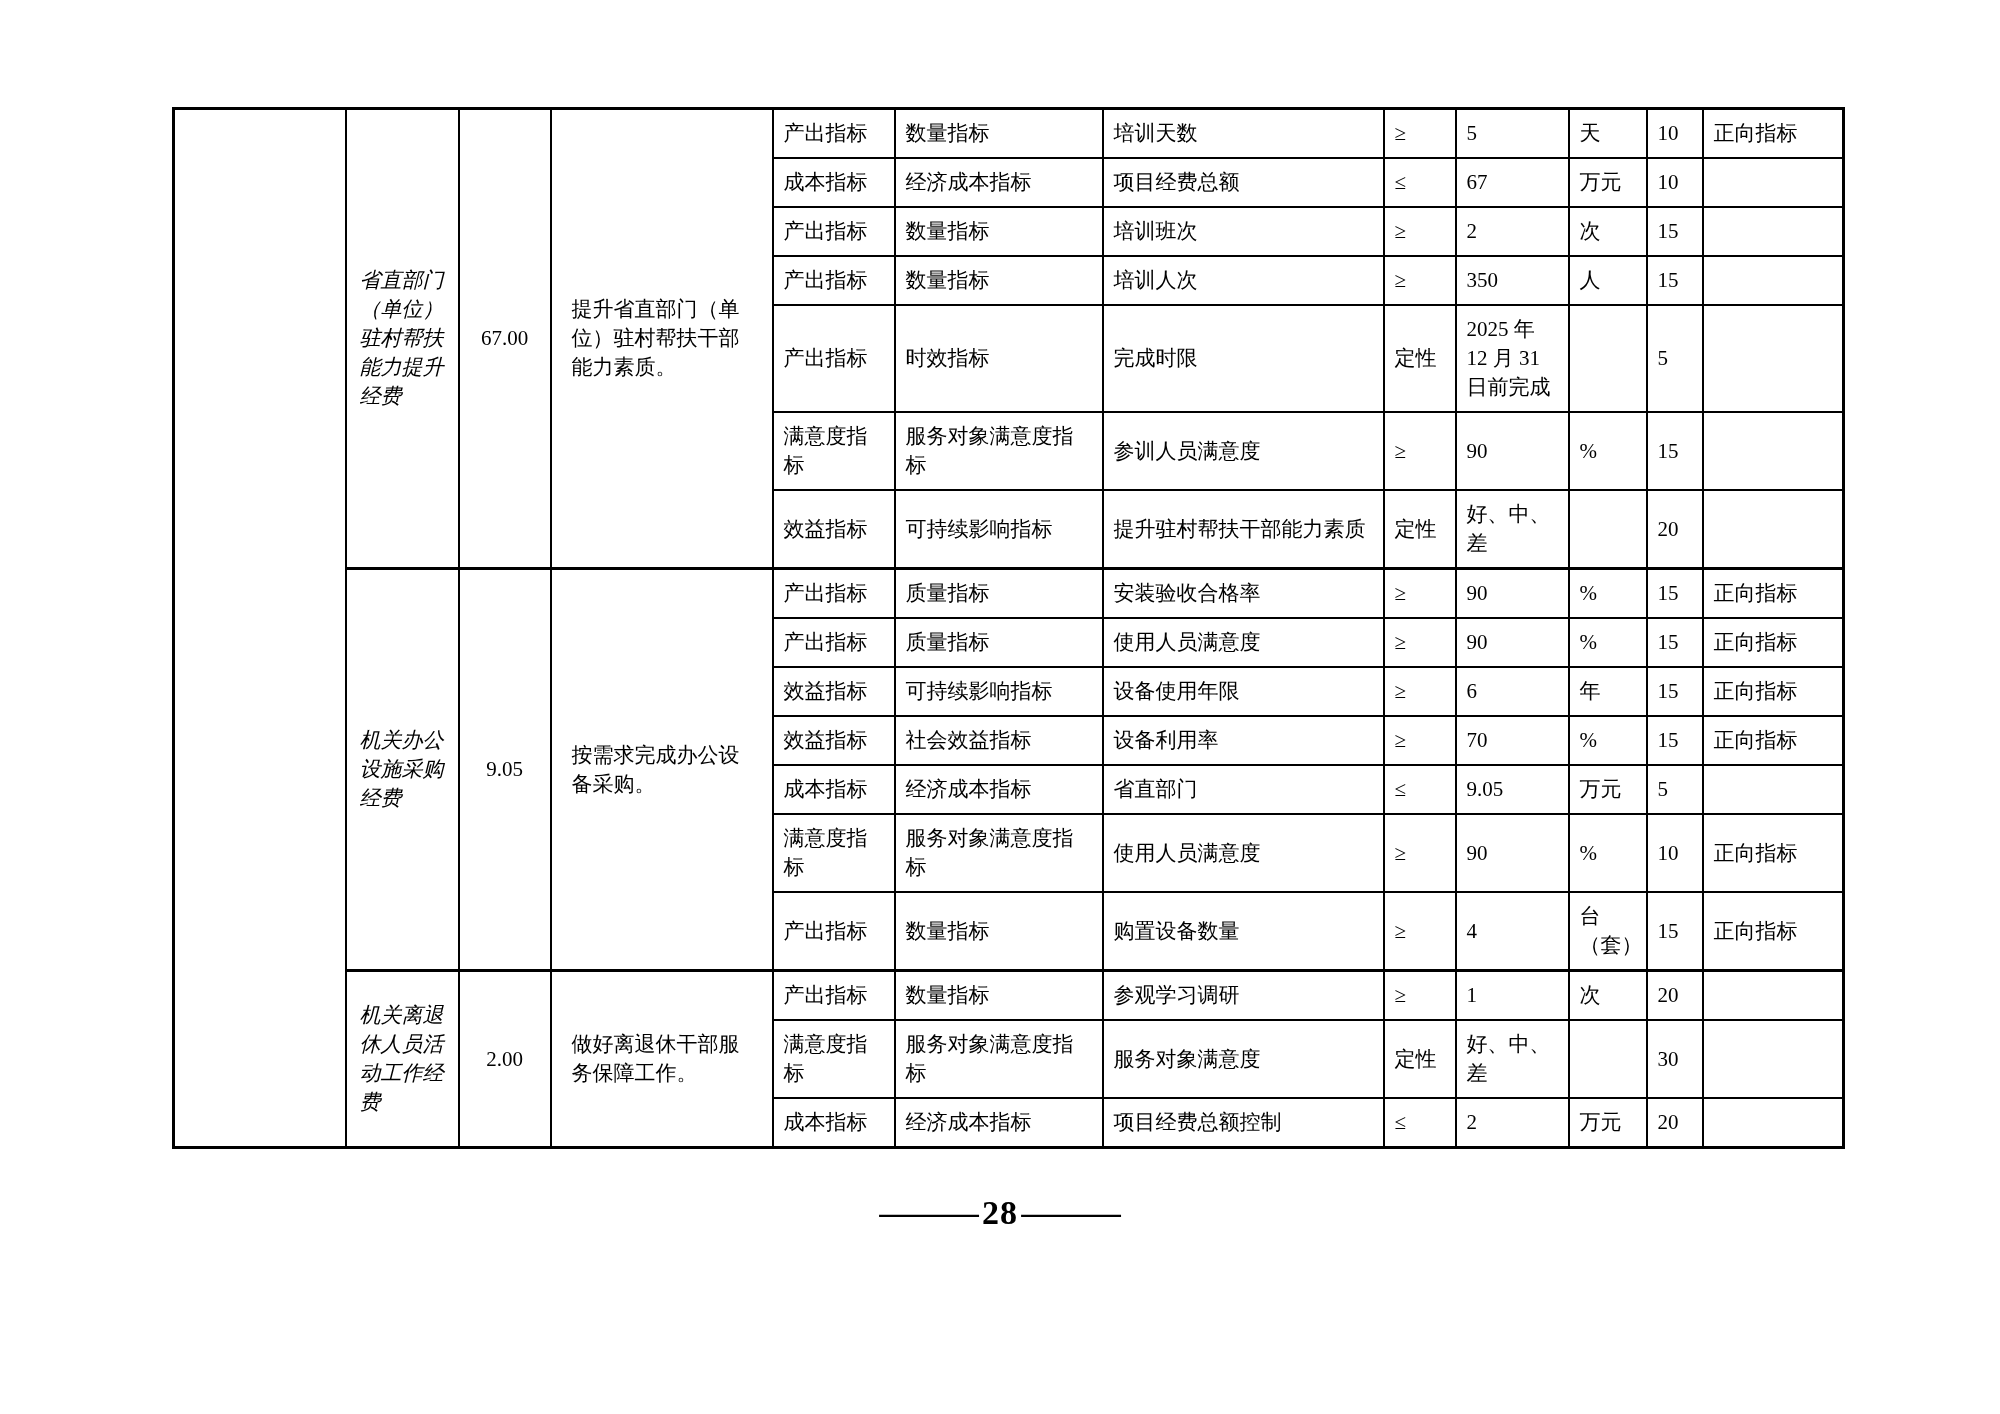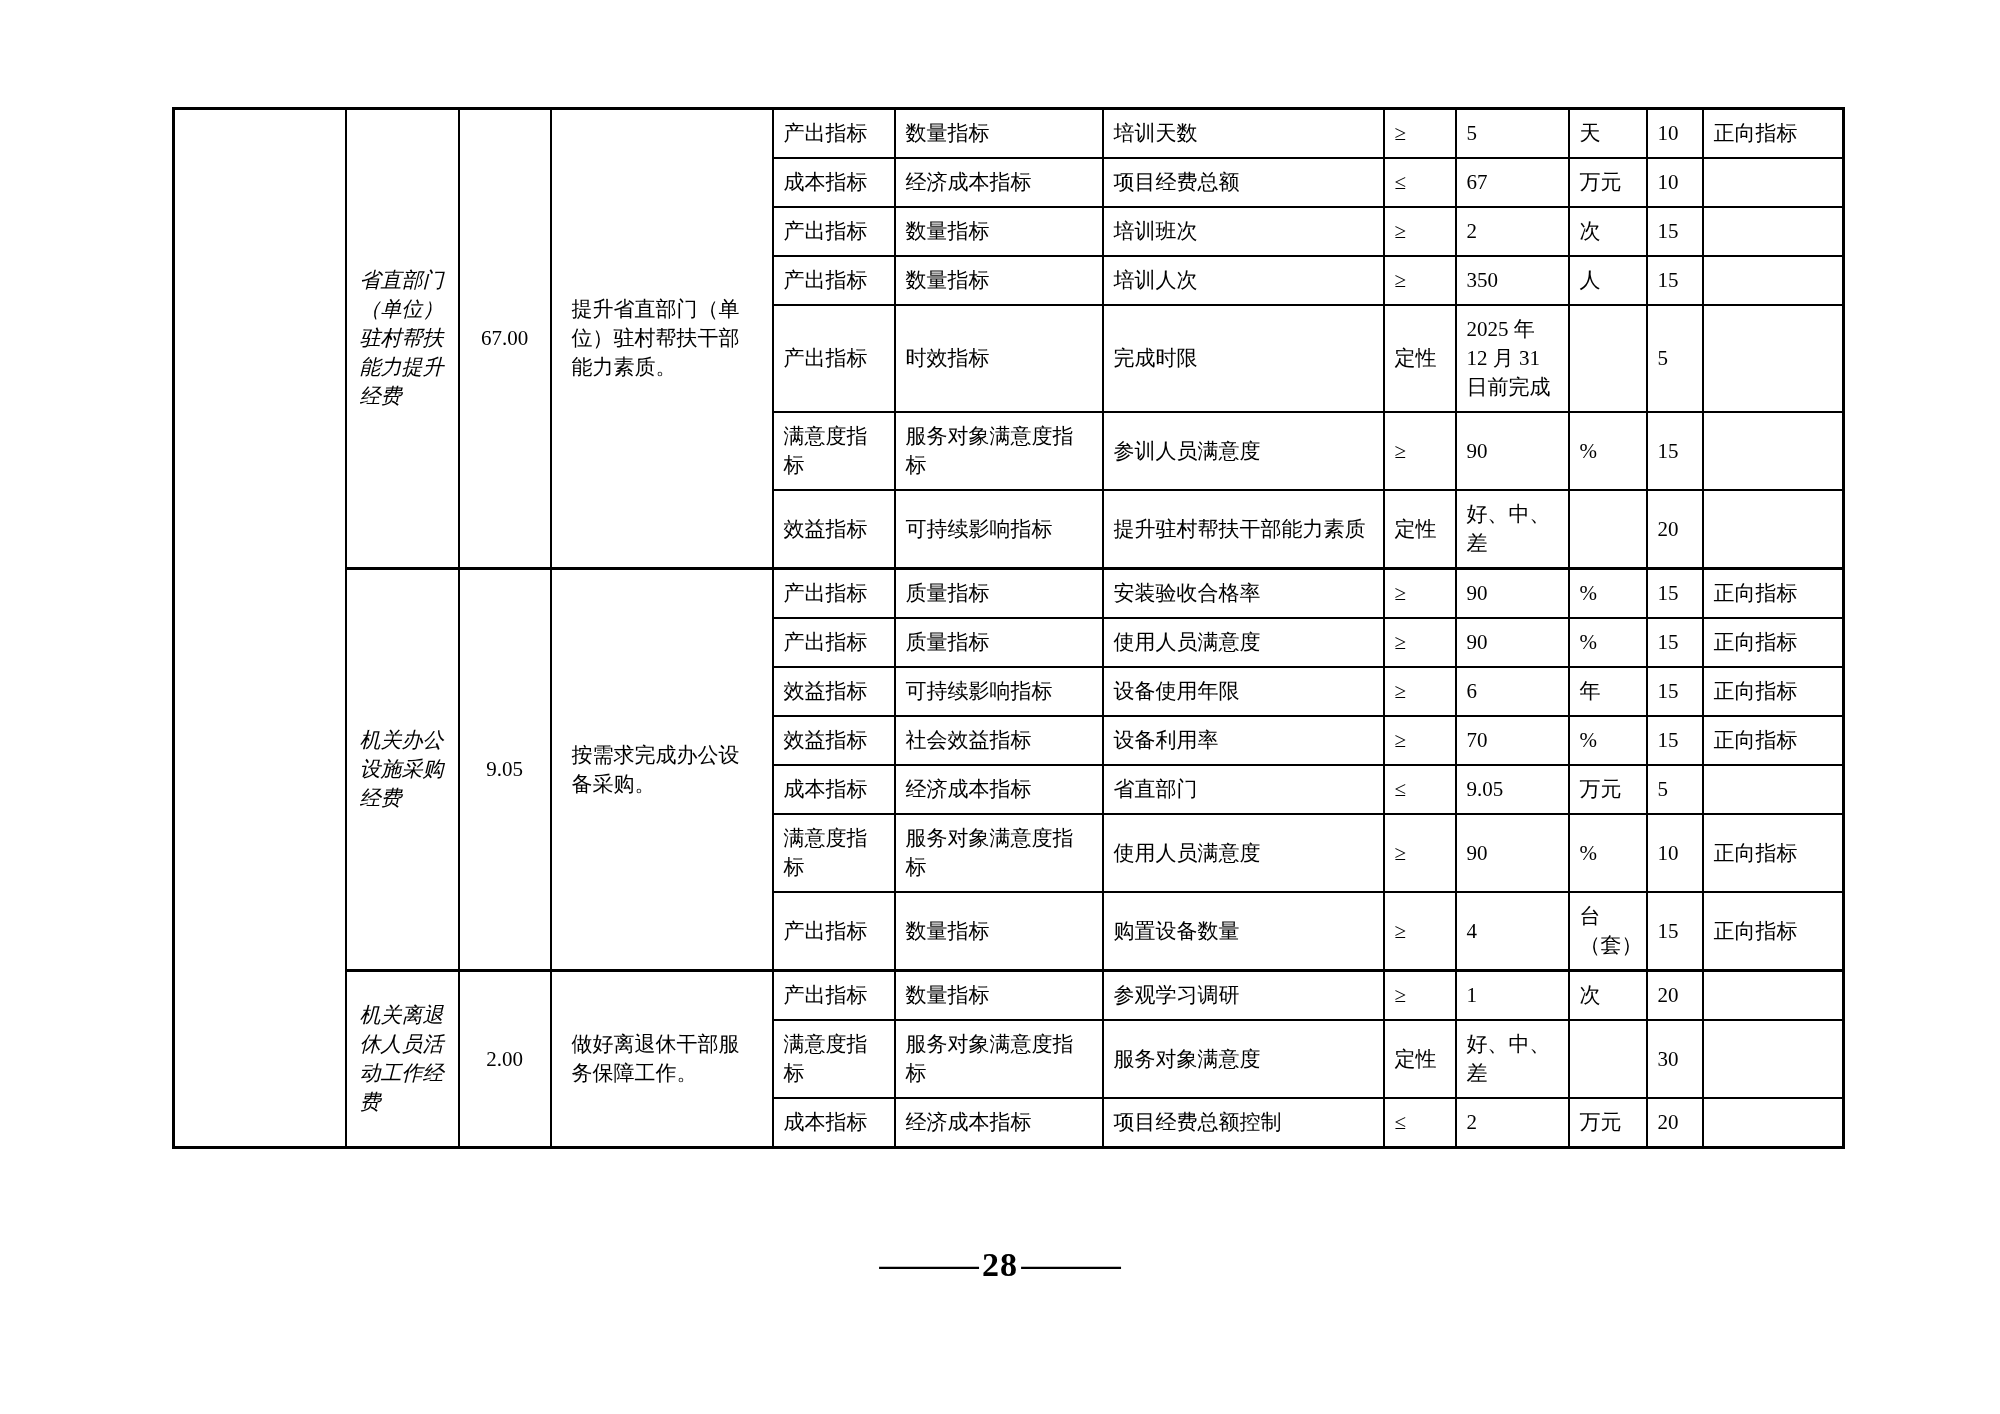--- a/index.html
+++ b/index.html
@@ -32,21 +32,21 @@
     overflow: hidden;
   }
   tr.block-start td { border-top: 3px solid #000000; }
 
   td.project-cell { padding: 9px 8px 9px 13px; font-style: italic; }
   td.amount-cell  { text-align: center; padding: 9px 4px; }
   td.desc-cell    { padding: 0 20px; }
 
   .page-number {
     position: absolute;
-    top: 1246px;
+    top: 1194px;
     left: 0;
     width: 100%;
     text-align: center;
     font-size: 34px;
     font-weight: bold;
     white-space: nowrap;
   }
   .page-number .dash {
     display: inline-block;
     transform: scaleX(2.9);

